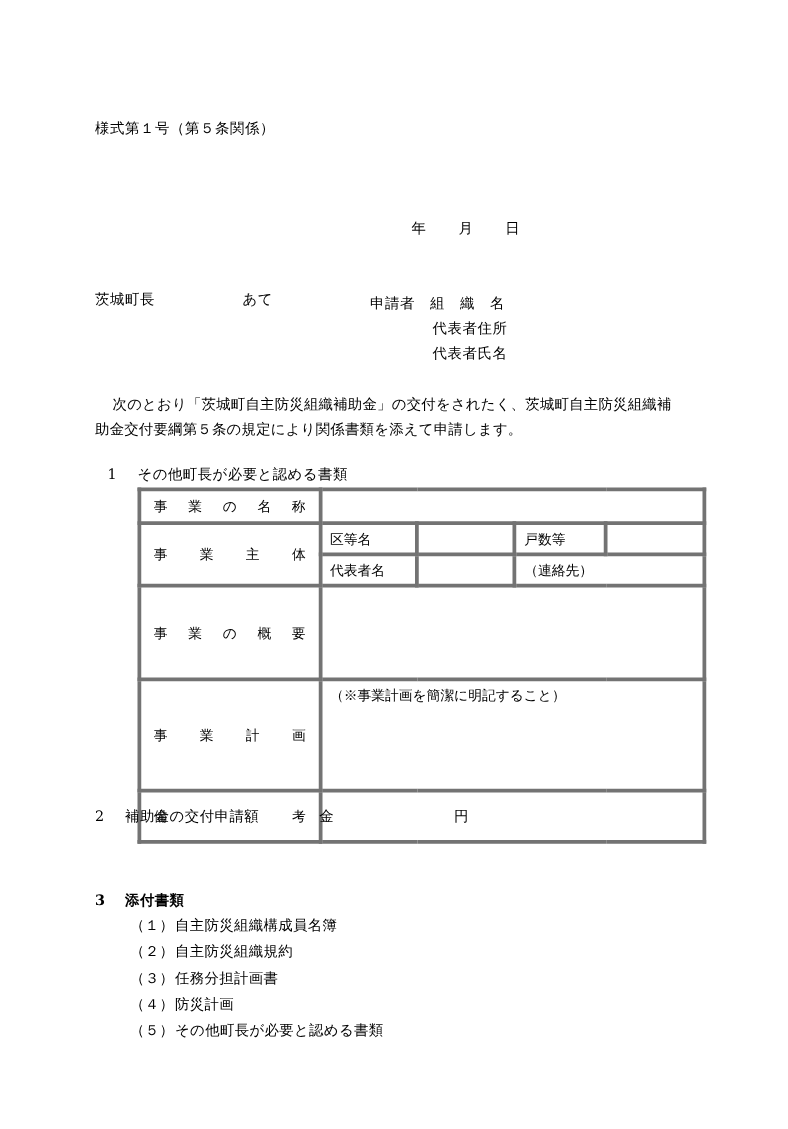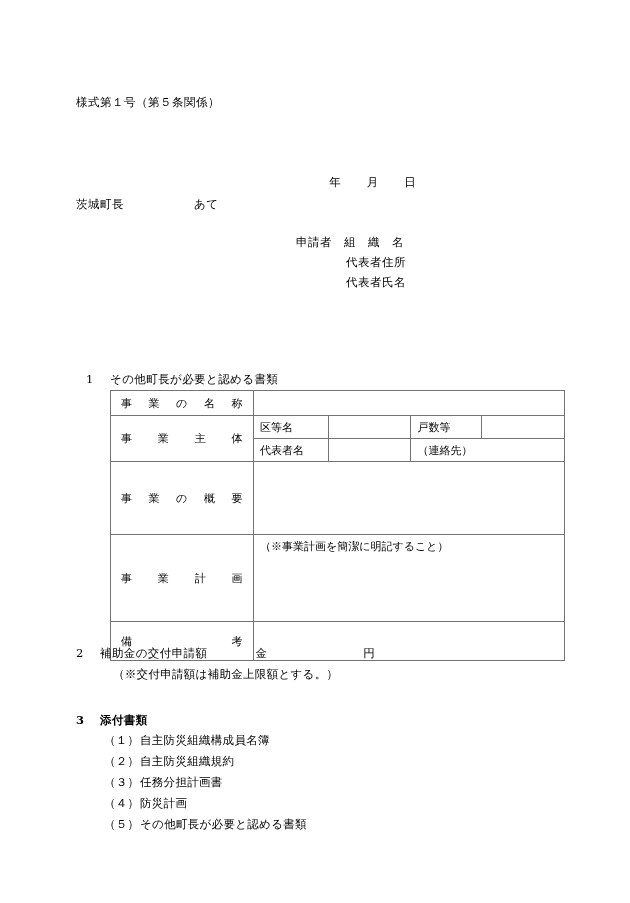--- a/index.html
+++ b/index.html
@@ -60,20 +60,21 @@
   .addressee {
     position: absolute;
     left: 76px;
     top: 197px;
     font-size: 11.5px;
     letter-spacing: 0.5px;
   }
   .addressee .ate {
     display: inline-block;
     margin-left: 70px;
+    margin-top: 35px;
   }
   .applicant-block {
     position: absolute;
     left: 296px;
     top: 232px;
     font-size: 11.5px;
     line-height: 20px;
   }
   .applicant-block .row1 {
     white-space: nowrap;
@@ -107,21 +108,21 @@
   .sec1 .num { display: inline-block; width: 24px; }
   .tbl {
     position: absolute;
     left: 110px;
     top: 390px;
     width: 455px;
     border-collapse: collapse;
     font-size: 11px;
   }
   .tbl td {
-    border: 1px solid #737373;
+    border: 3px solid #737373;
     padding: 0 6px;
     vertical-align: middle;
     font-family: Liberation Mono, monospace;
   }
   .lbl {
     text-align: justify;
     text-align-last: justify;
     letter-spacing: 0.5px;
     width: 122px;
     padding: 0 10px !important;
@@ -186,20 +187,24 @@
   <div class="addressee">
     <span>茨城町長</span><span class="ate">あて</span>
   </div>
 
   <div class="applicant-block">
     <div class="row1">申請者　組　織　名</div>
     <div class="row2">代表者住所</div>
     <div class="row3">代表者氏名</div>
   </div>
 
+  <div class="body-para">
+    <div><span class="indent"></span><span>次のとおり「茨城町自主防災組織補助金」の交付をされたく、茨城町自主防災組織補</span></div>
+    <div><span>助金交付要綱第５条の規定により関係書類を添えて申請します。</span></div>
+  </div>
 
   <div class="section sec1">
     <span class="num">1</span><span>その他町長が必要と認める書類</span>
   </div>
 
   <table class="tbl">
     <tbody>
       <tr>
         <td class="lbl h-name">
             <span class="lbl-inner">事　業　の　名　称</span>
@@ -240,21 +245,20 @@
           </td>
         <td colspan="4" class="cell-blank"></td>
       </tr>
     </tbody>
   </table>
 
   <div class="section sec2">
     <span class="num">2</span><span>補助金の交付申請額</span><span class="kin">金</span><span class="en">円</span>
   </div>
 
-  <div class="sec2-note">（※交付申請額は補助金上限額とする。）</div>
 
   <div class="section sec3">
     <span class="num">3</span><span>添付書類</span>
   </div>
 
   <div class="attach-list">
     <div class="item"><span class="idx">（１）</span><span>自主防災組織構成員名簿</span></div>
     <div class="item"><span class="idx">（２）</span><span>自主防災組織規約</span></div>
     <div class="item"><span class="idx">（３）</span><span>任務分担計画書</span></div>
     <div class="item"><span class="idx">（４）</span><span>防災計画</span></div>

